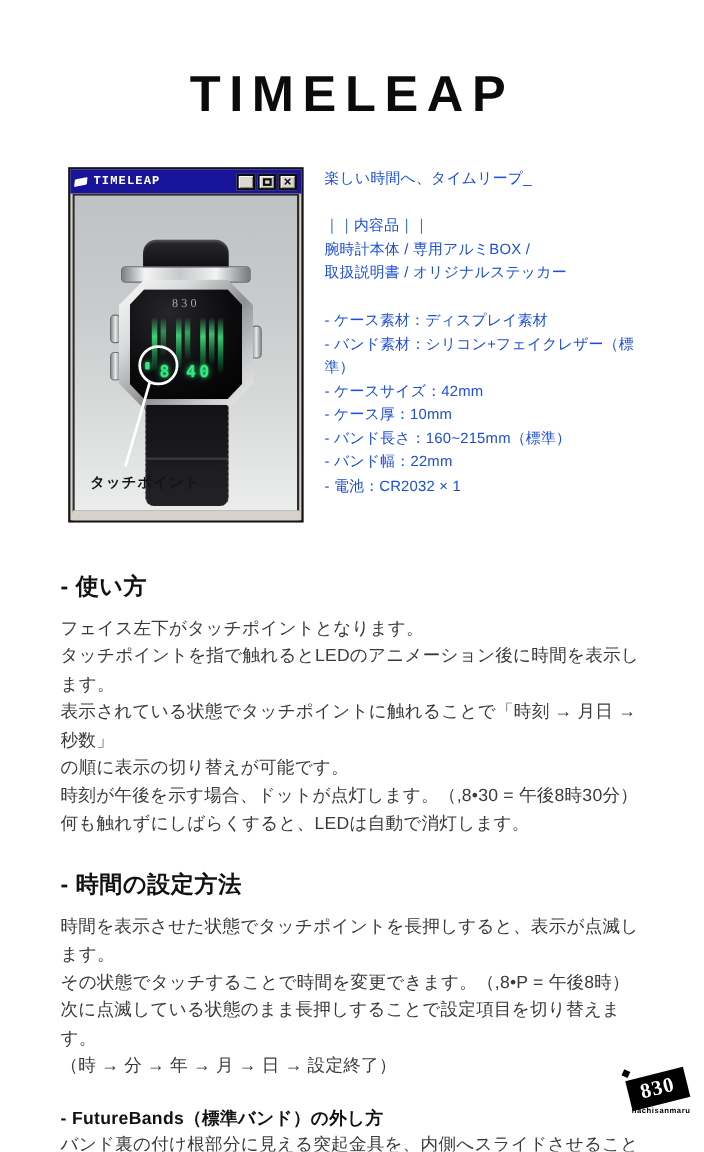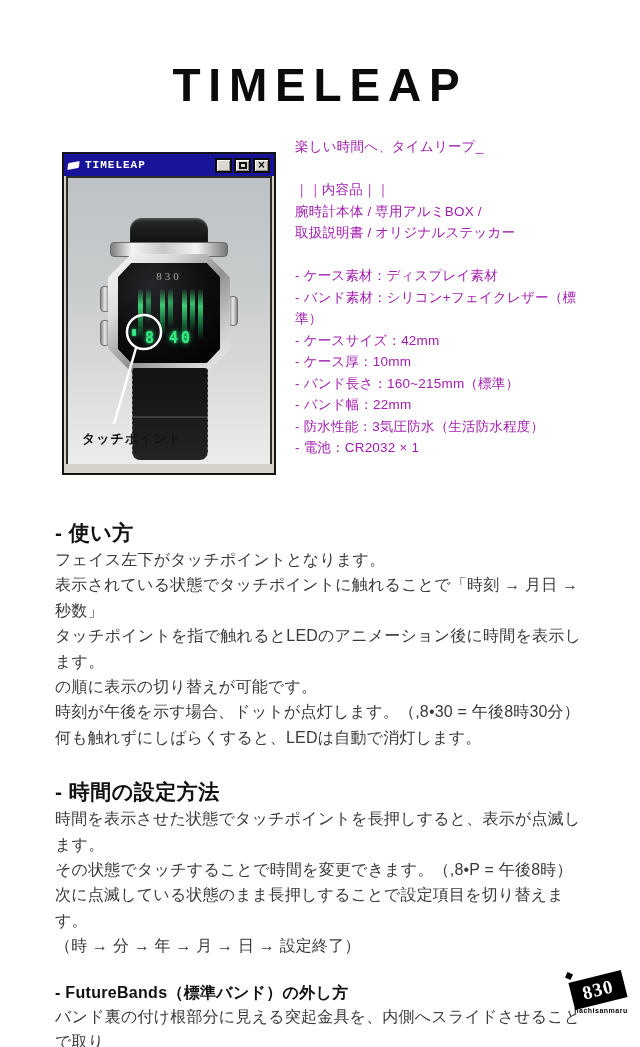--- a/index.html
+++ b/index.html
@@ -124,35 +124,35 @@
   }
   #annot-svg { position:absolute; left:0; top:0; width:202px; height:286px; }
   #annot-label {
     position:absolute; left:14px; top:252px; font-size:13px; font-weight:bold; color:#141414;
     letter-spacing:1px;
   }
   #win-bottom-strip { position:absolute; left:2px; bottom:0; right:2px; height:9px; background:#d6d2cb; }
 
   
   #info {
-    position:absolute; left:295px; top:136px; width:300px;
-    font-size:13.5px; line-height:21.5px; color:#a21caf; letter-spacing:0.2px;
+    position:absolute; left:295px; top:151px; width:300px;
+    font-size:13.5px; line-height:21.5px; color:#1d4ed8; letter-spacing:0.2px;
   }
   .blank { height:21.5px; }
 
   
   #main { position:absolute; left:55px; top:519px; width:540px; color:#3a3a3a; }
   .sec-h {
     font-size:21px; font-weight:bold; color:#111111; letter-spacing:0.5px;
   }
   .sec-h-small {
     font-size:16px; font-weight:bold; color:#111111; letter-spacing:0.3px;
   }
   .body { font-size:16px; line-height:25.4px; letter-spacing:0.2px; }
-  .mt12 { } .mt28 { margin-top:28px; } .mt24 { margin-top:24px; }
+  .mt12 { margin-top:12px; } .mt28 { margin-top:28px; } .mt24 { margin-top:24px; }
 
   
   #logo { position:absolute; left:563px; top:970px; width:72px; height:62px; }
   #logo-rect {
     position:absolute; left:8px; top:6px; width:54px; height:28px; background:#000000;
     transform:rotate(-14deg); display:flex; align-items:center; justify-content:center;
   }
   #logo-num {
     color:#ffffff; font-family:"Liberation Serif","DejaVu Serif",serif;
     font-weight:bold; font-size:19px; letter-spacing:1px;
@@ -228,30 +228,29 @@
     <div>｜｜内容品｜｜</div>
     <div>腕時計本体 / 専用アルミBOX /</div>
     <div>取扱説明書 / オリジナルステッカー</div>
     <div class="blank"></div>
     <div>- ケース素材：ディスプレイ素材</div>
     <div>- バンド素材：シリコン+フェイクレザー（標準）</div>
     <div>- ケースサイズ：42mm</div>
     <div>- ケース厚：10mm</div>
     <div>- バンド長さ：160~215mm（標準）</div>
     <div>- バンド幅：22mm</div>
-    <div>- 防水性能：3気圧防水（生活防水程度）</div>
     <div>- 電池：CR2032 × 1</div>
   </div>
 
   <div id="main">
     <div class="sec-h">- 使い方</div>
     <div class="body mt12">
       <div>フェイス左下がタッチポイントとなります。</div>
+      <div>タッチポイントを指で触れるとLEDのアニメーション後に時間を表示します。</div>
       <div>表示されている状態でタッチポイントに触れることで「時刻 → 月日 → 秒数」</div>
-      <div>タッチポイントを指で触れるとLEDのアニメーション後に時間を表示します。</div>
       <div>の順に表示の切り替えが可能です。</div>
       <div>時刻が午後を示す場合、ドットが点灯します。（,8•30 = 午後8時30分）</div>
       <div>何も触れずにしばらくすると、LEDは自動で消灯します。</div>
     </div>
 
     <div class="sec-h mt28">- 時間の設定方法</div>
     <div class="body mt12">
       <div>時間を表示させた状態でタッチポイントを長押しすると、表示が点滅します。</div>
       <div>その状態でタッチすることで時間を変更できます。（,8•P = 午後8時）</div>
       <div>次に点滅している状態のまま長押しすることで設定項目を切り替えます。</div>

